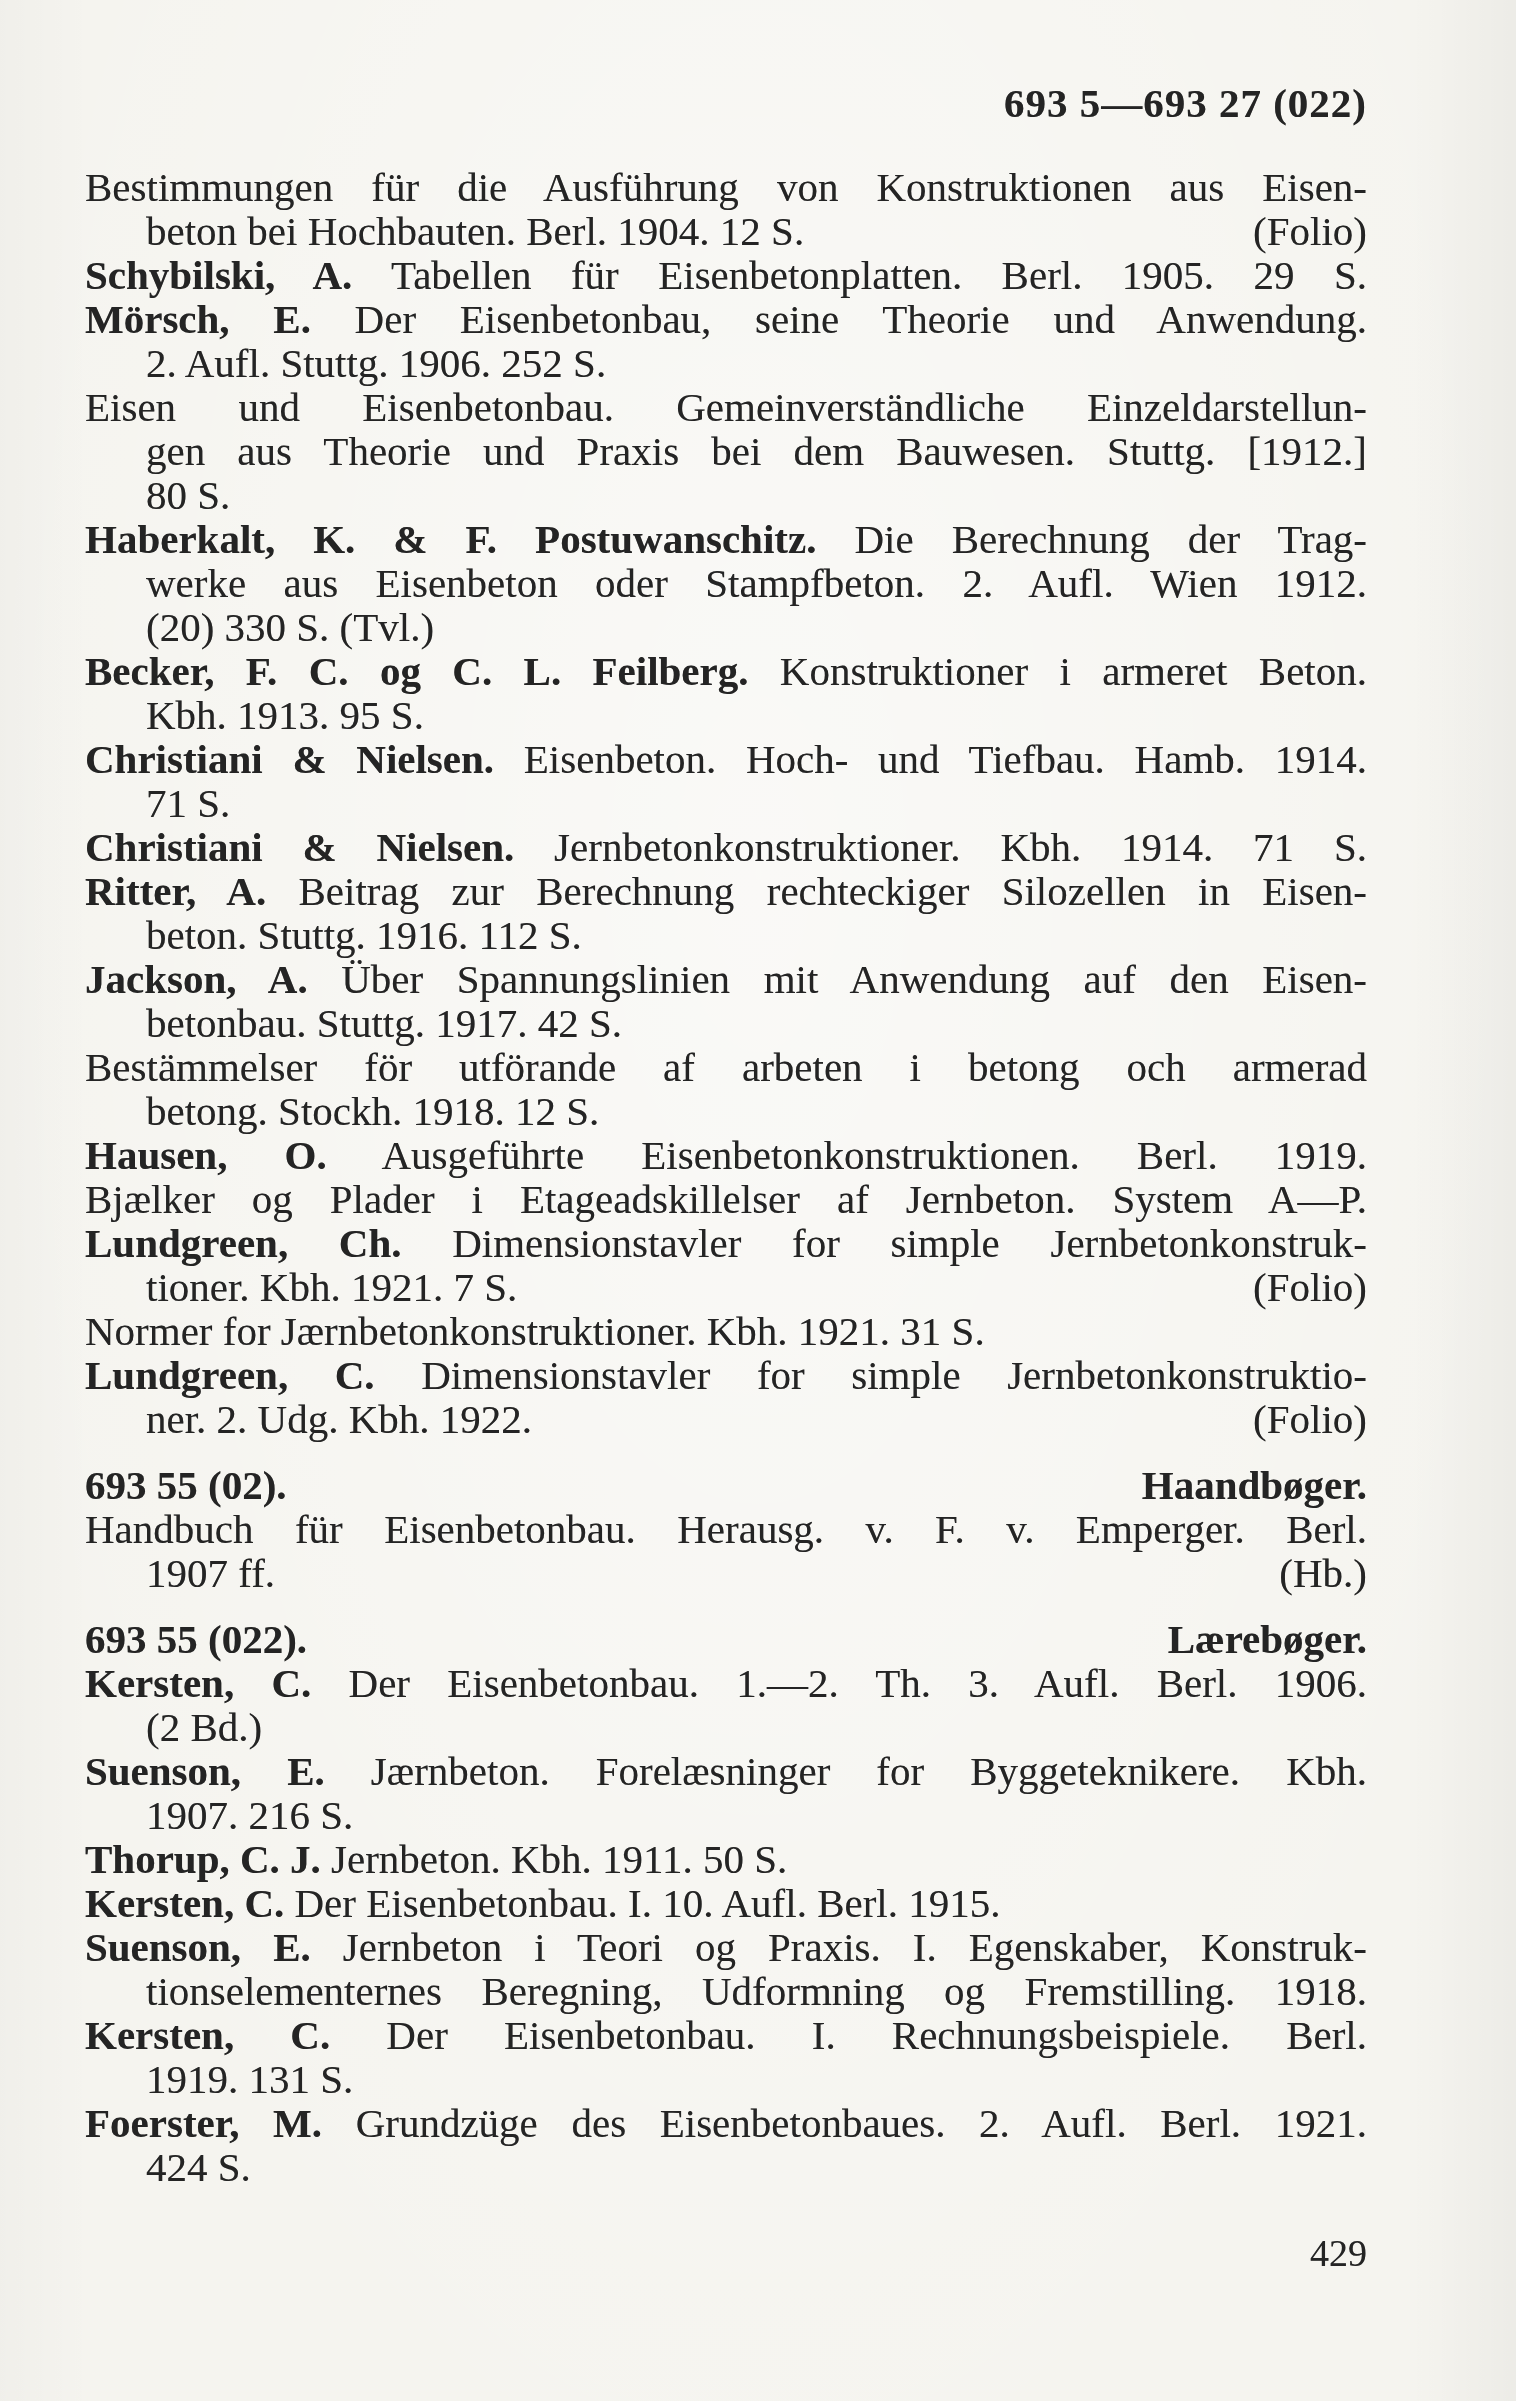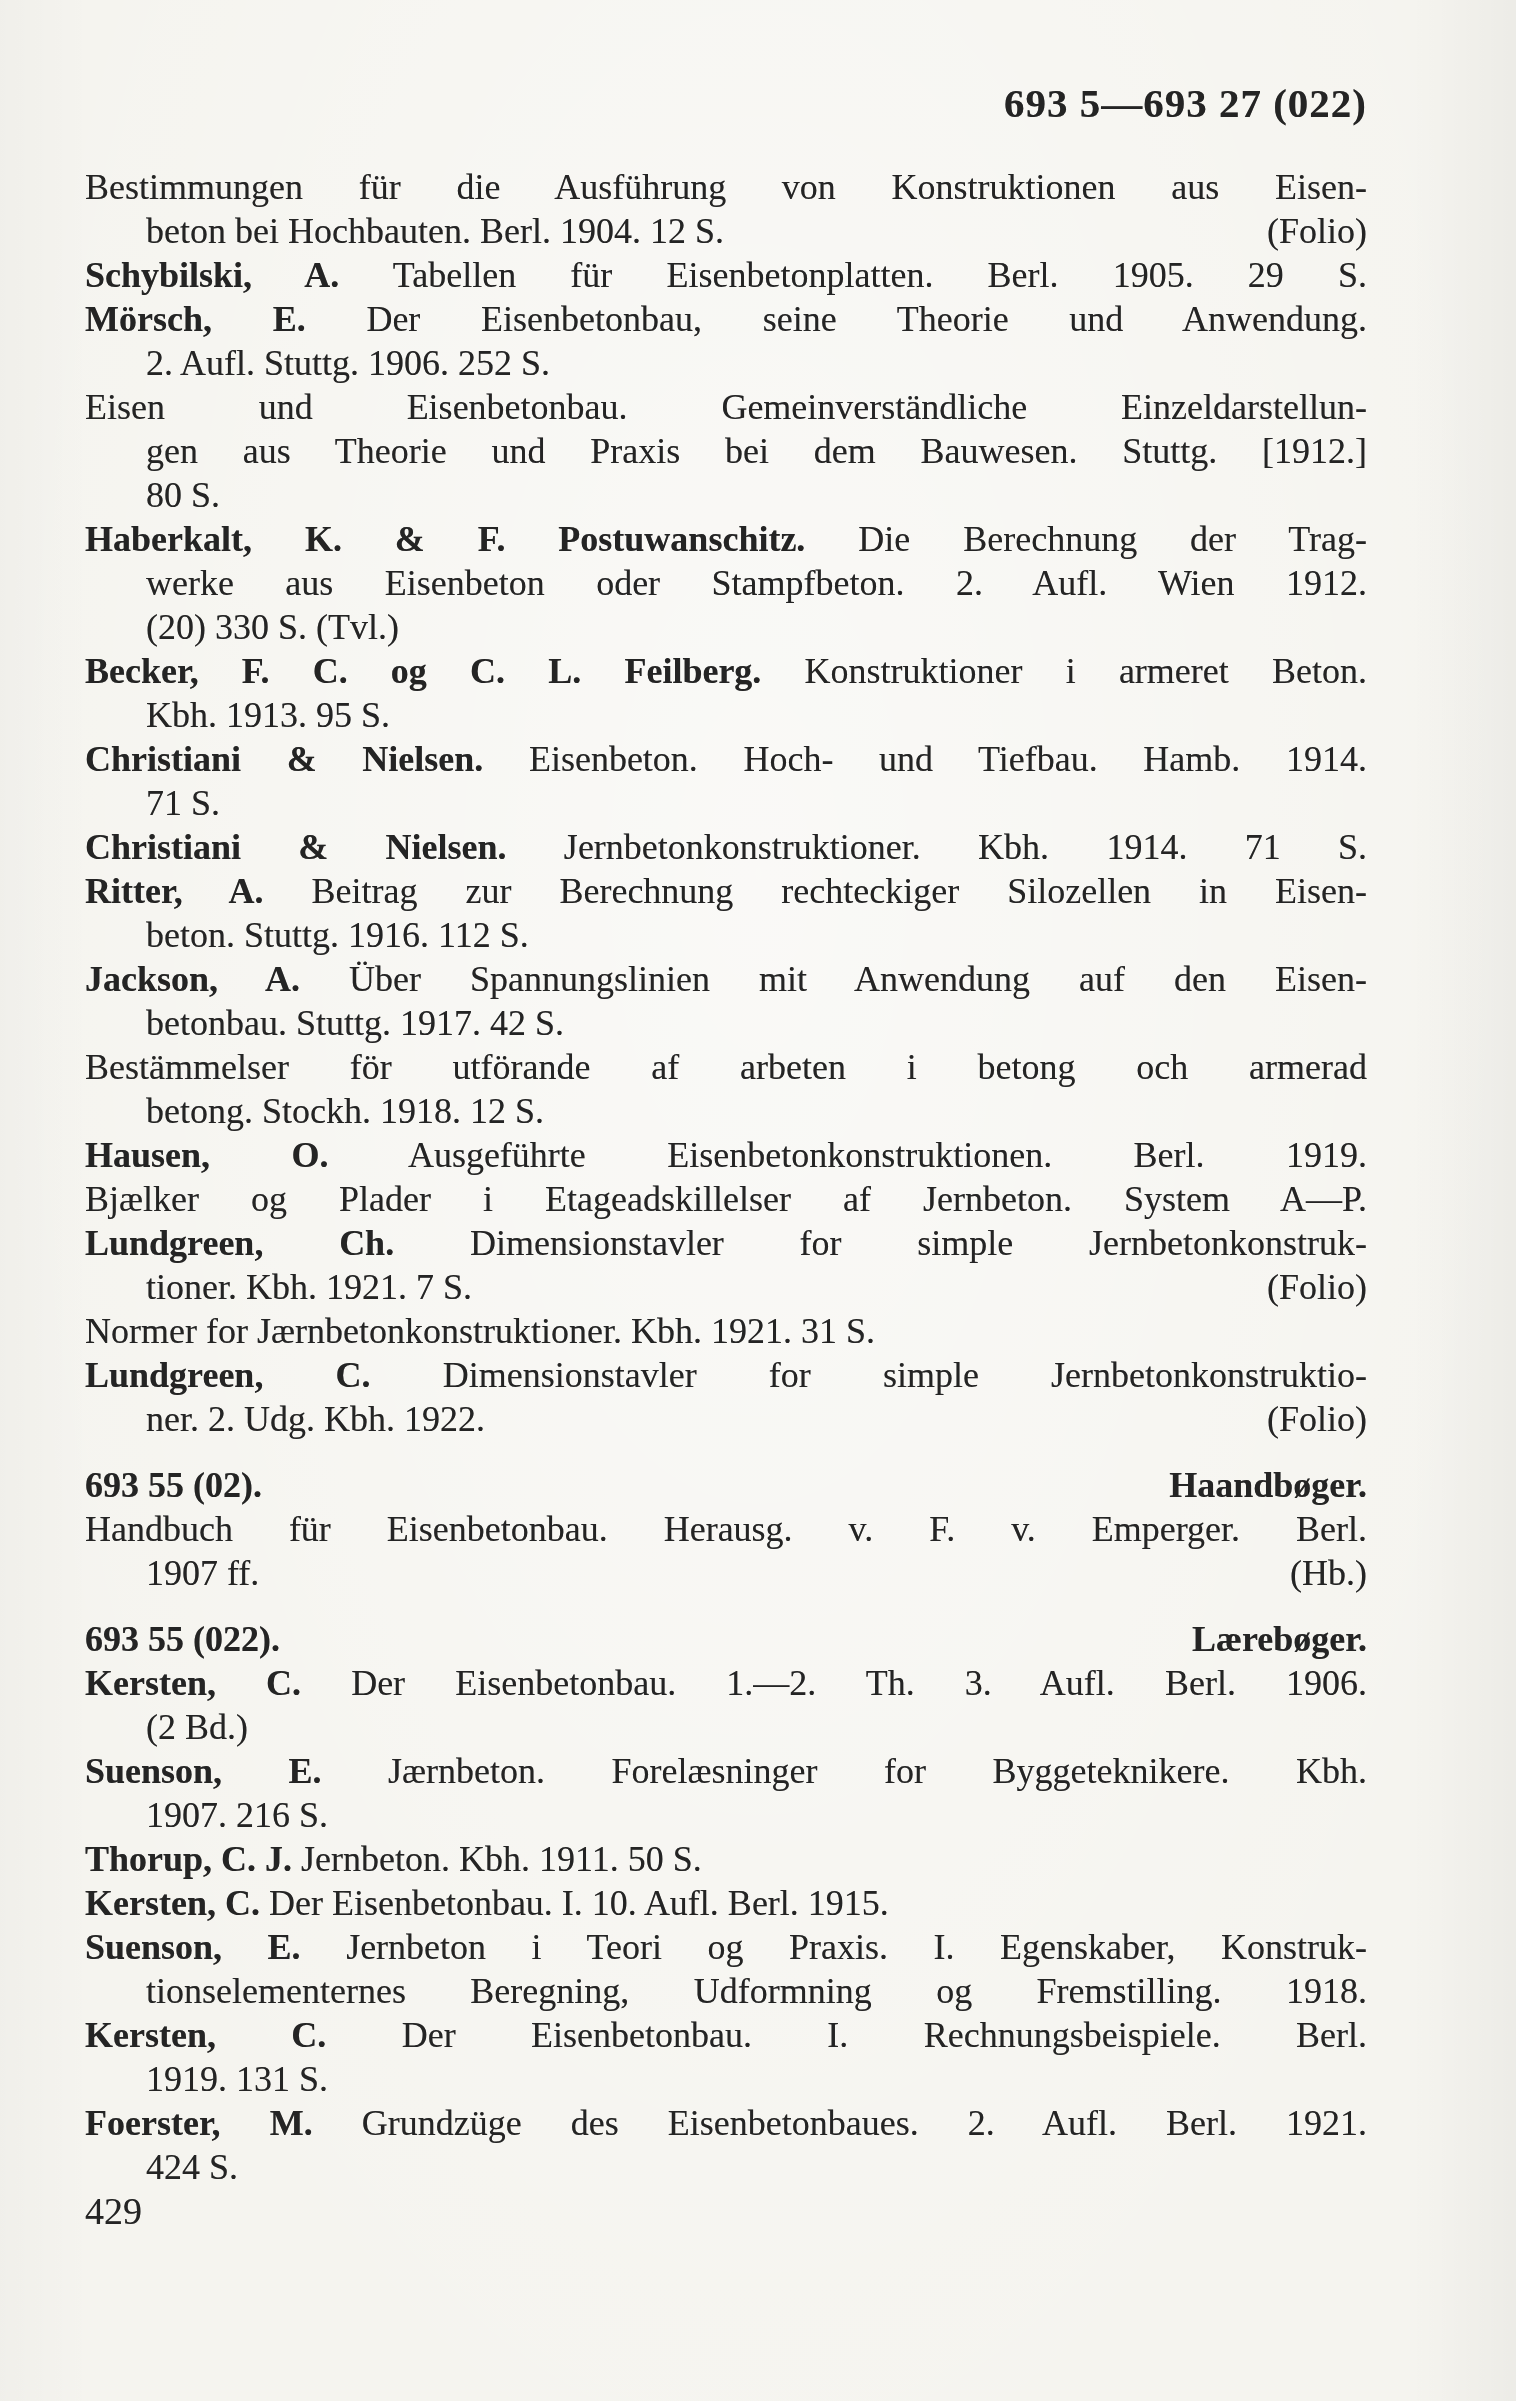--- a/index.html
+++ b/index.html
@@ -25,43 +25,44 @@
     font-size: 41px;
     line-height: 44px;
     font-weight: 700;
     text-align: right;
     letter-spacing: 1px;
     margin-bottom: 40px;
     text-shadow: 0 0 0.5px rgba(30,30,30,0.45);
   }
   .text-block { width: 100%; }
   .line {
-    font-size: 36px;
+    font-size: 41px;
     line-height: 44px;
     white-space: normal;
     text-shadow: 0 0 0.5px rgba(30,30,30,0.4);
   }
   .line.ind { padding-left: 61px; }
   .line.just {
     text-align: justify;
     text-align-last: justify;
     text-justify: inter-word;
   }
   .line.split {
     display: flex;
     justify-content: space-between;
     align-items: baseline;
     text-align: center;
   }
   .line.gap { margin-top: 22px; }
   .bold { font-weight: 700; }
   .page-number {
+    margin-top: 42px;
     font-size: 38px;
     line-height: 44px;
-    text-align: left;
+    text-align: right;
     text-shadow: 0 0 0.5px rgba(30,30,30,0.4);
   }
 </style>
 </head>
 <body>
 
 <div class="page">
   <div class="content">
     <div class="header-line">693 5—693 27 (022)</div>
     <div class="text-block">

